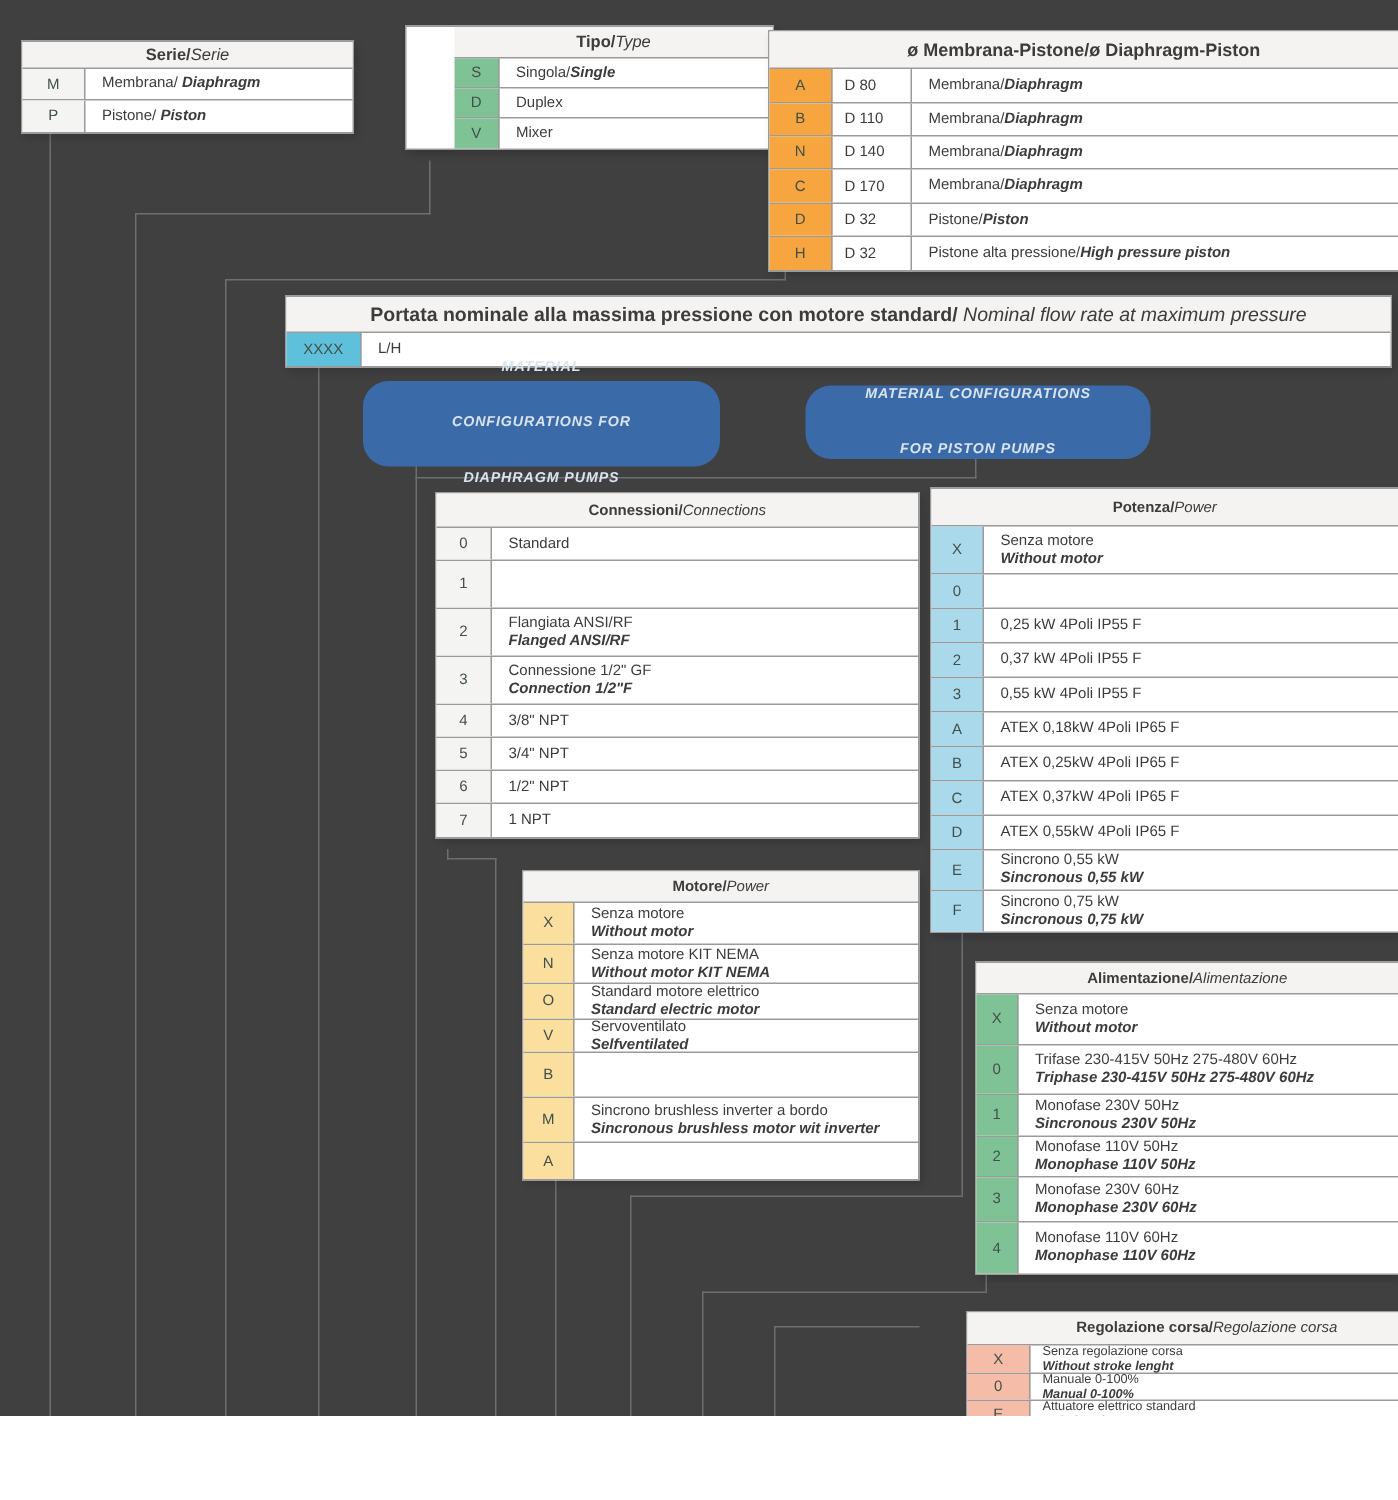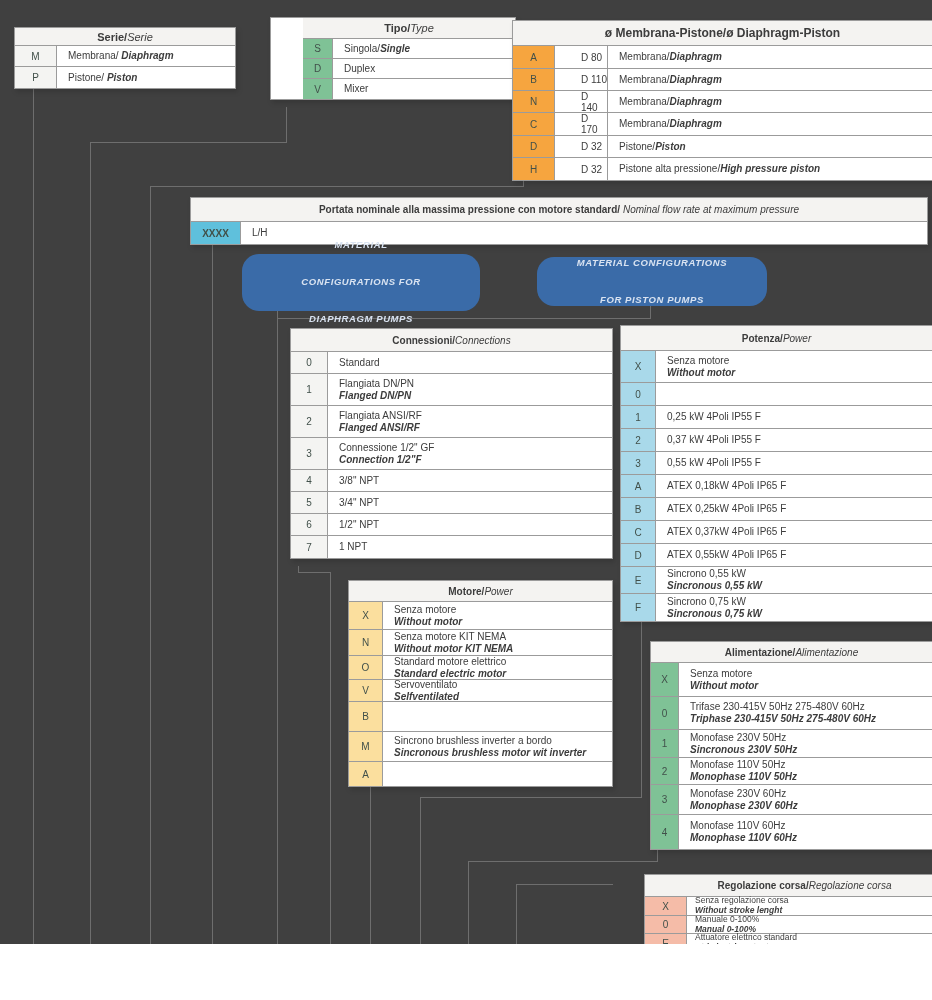--- a/index.html
+++ b/index.html
@@ -9,40 +9,40 @@
   .tbl{position:absolute;background:#fff;border:1px solid #9b9b9b;z-index:2;
        box-shadow:2px 3px 5px rgba(0,0,0,.15);font-size:10px;}
   .tbl-title{background:#f4f3f1;border-bottom:1px solid #9b9b9b;display:flex;
              align-items:center;justify-content:center;font-weight:bold;white-space:pre;}
   .tbl-title .it{font-weight:normal;}
   .trow{display:flex;border-bottom:1px solid #9b9b9b;box-sizing:border-box;}
   .trow:last-child{border-bottom:none;}
   .kcell{border-right:1px solid #9b9b9b;display:flex;align-items:center;
          justify-content:center;flex:0 0 auto;box-sizing:border-box;color:#41504a;}
   .mcell{border-right:1px solid #9b9b9b;display:flex;align-items:center;
-         padding-left:26px;flex:0 0 auto;box-sizing:border-box;}
+         padding-left:8px;flex:0 0 auto;box-sizing:border-box;}
   .dcell{flex:1;display:flex;flex-direction:column;justify-content:center;
          padding-left:11px;line-height:1.18;}
   .ln{white-space:pre;}
   .it{font-style:italic;font-weight:bold;}
   .mbox{position:absolute;border-radius:17px;display:flex;flex-direction:column;
         align-items:center;justify-content:center;z-index:2;color:#d9e3f1;
         font-size:9.5px;font-style:italic;font-weight:bold;letter-spacing:.6px;
         line-height:1.35;text-align:center;gap:24px;}
   #coderow{position:absolute;left:4px;top:948px;display:flex;z-index:2;}
   .cseg{height:40px;border:1px solid #8d8d8d;box-sizing:border-box;display:flex;
         align-items:center;justify-content:center;font-size:13px;font-weight:bold;
         color:#45544d;margin-left:-1px;}
   .cseg:first-child{margin-left:0;}
   .toprule{position:absolute;background:#8d8d8d;z-index:1;}
   .t-regolazione .dcell{font-size:8.5px;line-height:1.12;padding-left:8px;}
   .t-regolazione .tbl-title{font-size:10px;}
   .t-membrana .tbl-title{font-size:12px;}
   .t-serie .tbl-title,.t-tipo .tbl-title{font-size:11px;}
-  .t-portata .tbl-title{font-size:10px;}
+  .t-portata .tbl-title{font-size:13px;}
 </style>
 </head>
 <body>
 
 <div id="canvas">
   <div id="lines">
       <div class="cline" style="left: 33px; top: 86px; width: 1px; height: 862px;"></div>
       <div class="cline" style="left: 286px; top: 107px; width: 1px; height: 36px;"></div>
       <div class="cline" style="left: 90px; top: 142px; width: 197px; height: 1px;"></div>
       <div class="cline" style="left: 90px; top: 142px; width: 1px; height: 806px;"></div>
@@ -145,40 +145,36 @@
           <div class="kcell" style="width: 42px; background: rgb(246, 165, 63);">H</div>
           <div class="mcell" style="width: 53px;">D 32</div>
           <div class="dcell">
             <div class="ln"><span>Pistone alta pressione/</span><span class="it">High pressure piston</span></div>
           </div>
         </div>
       </div>
       <div class="tbl t-portata" style="left: 190px; top: 197px; width: 736px;">
         <div class="tbl-title" style="height: 23px;"><span>Portata nominale alla massima pressione con motore standard/ </span><span class="it">Nominal flow rate at maximum pressure</span></div>
         <div class="trow" style="height: 22px;">
-          <div class="kcell" style="width: 50px; background: rgb(95, 192, 220); font-weight: bold;">XXXX</div>
+          <div class="kcell" style="width: 50px; background: rgb(95, 192, 220);">XXXX</div>
           <div class="dcell">
             <div class="ln"><span>L/H</span></div>
           </div>
         </div>
       </div>
       <div class="tbl t-connessioni" style="left: 290px; top: 328px; width: 321px;">
         <div class="tbl-title" style="height: 22px;"><span>Connessioni/</span><span class="it">Connections</span></div>
         <div class="trow" style="height: 22px;">
           <div class="kcell" style="width: 37px; background: rgb(244, 244, 242);">0</div>
           <div class="dcell">
             <div class="ln"><span>Standard</span></div>
           </div>
         </div>
         <div class="trow" style="height: 32px;">
           <div class="kcell" style="width: 37px; background: rgb(244, 244, 242);">1</div>
-          <div class="dcell">
-            <div class="ln"><span>Flangiata DN/PN</span></div>
-            <div class="ln"><span class="it">Flanged DN/PN</span></div>
-          </div>
         </div>
         <div class="trow" style="height: 32px;">
           <div class="kcell" style="width: 37px; background: rgb(244, 244, 242);">2</div>
           <div class="dcell">
             <div class="ln"><span>Flangiata ANSI/RF</span></div>
             <div class="ln"><span class="it">Flanged ANSI/RF</span></div>
           </div>
         </div>
         <div class="trow" style="height: 32px;">
           <div class="kcell" style="width: 37px; background: rgb(244, 244, 242);">3</div>

